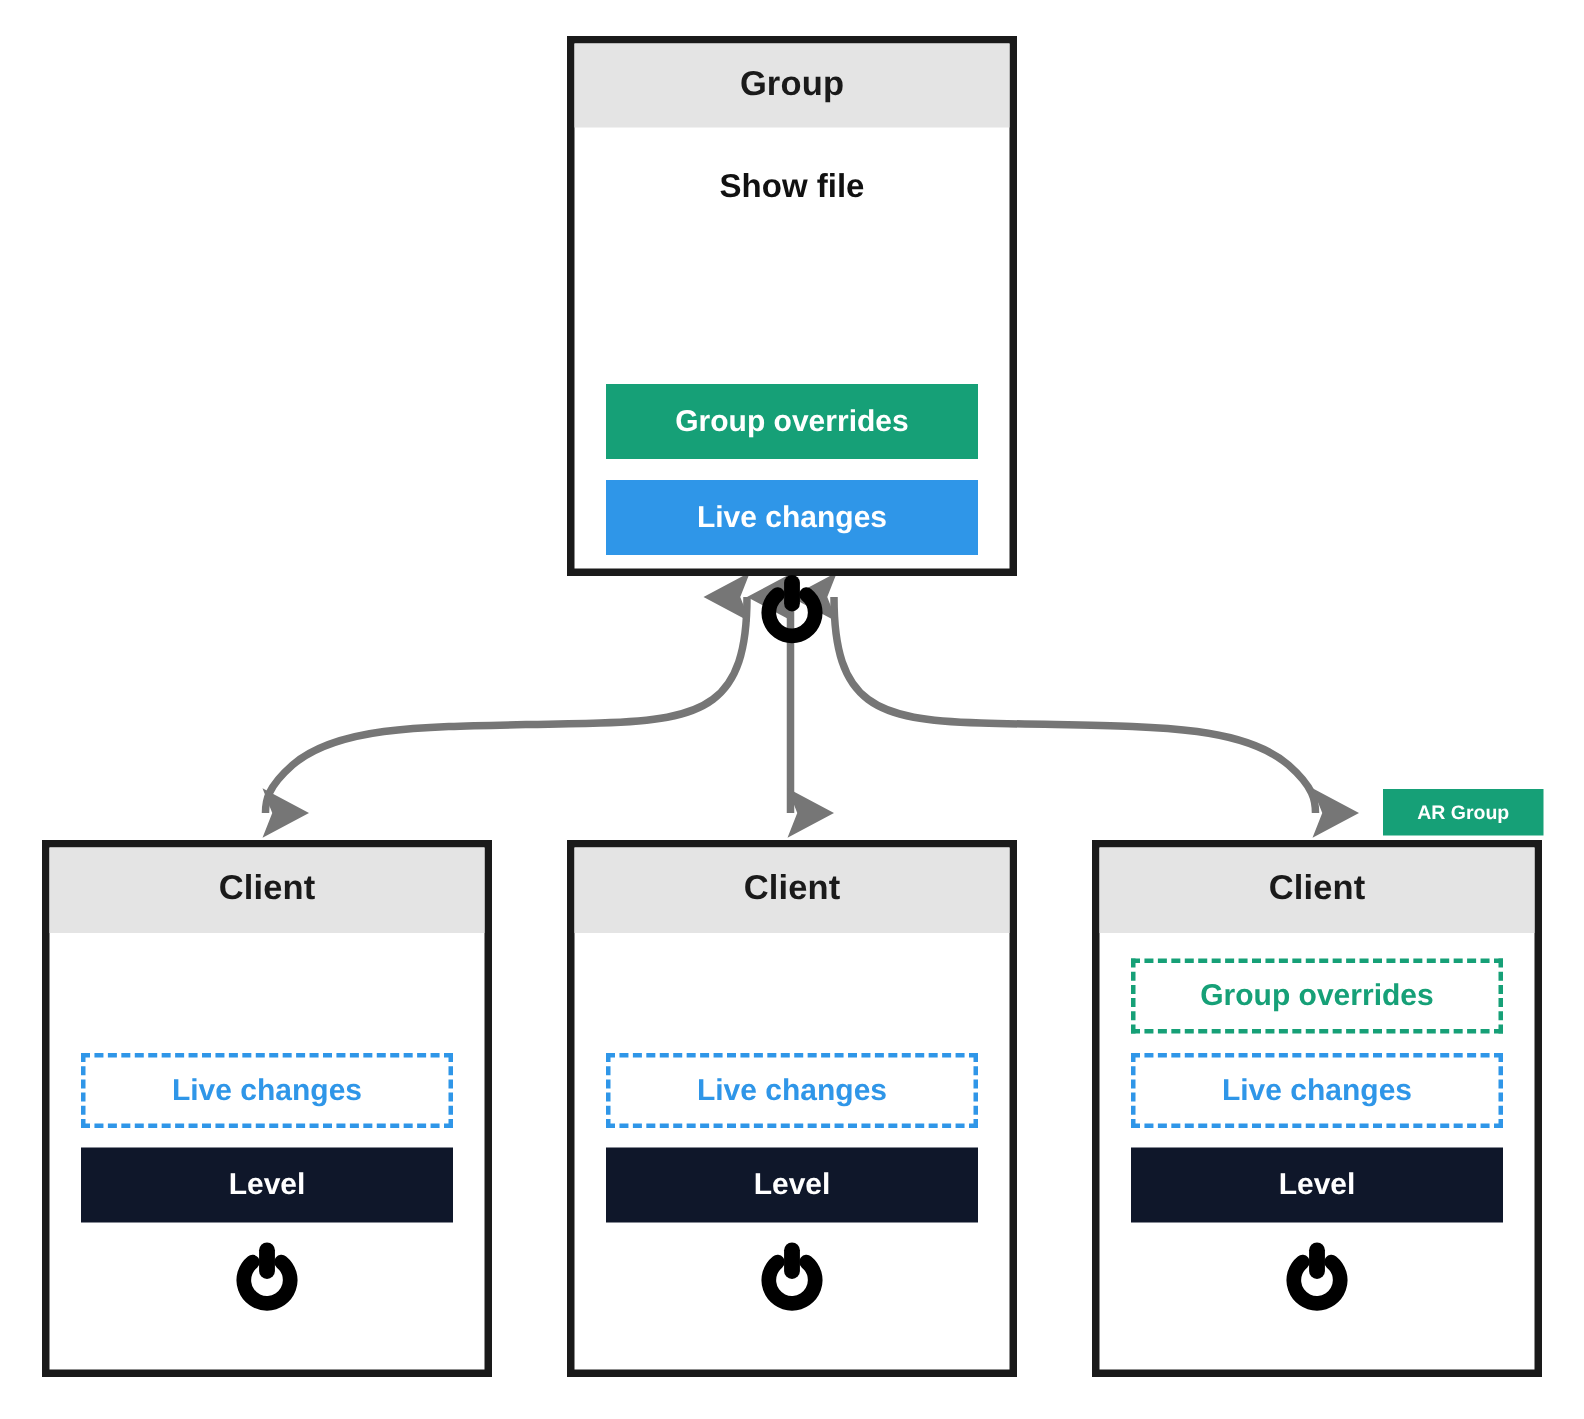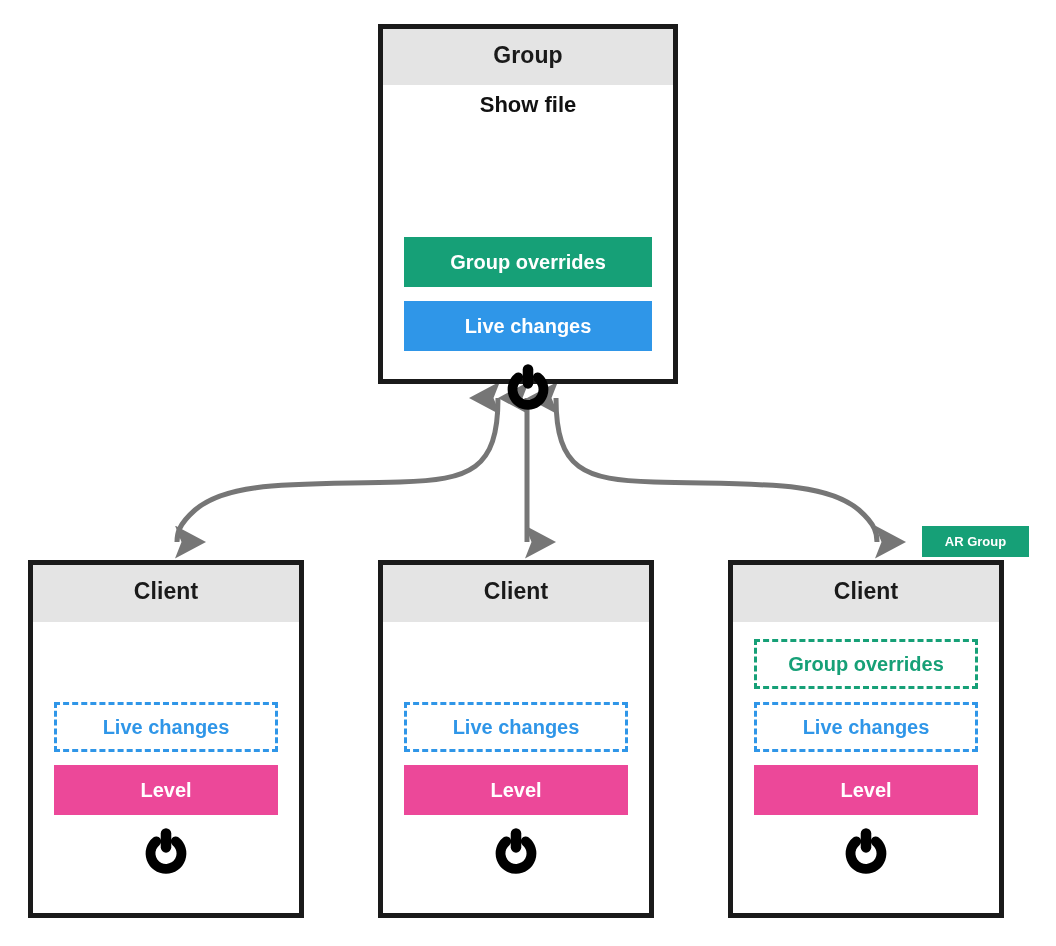--- a/index.html
+++ b/index.html
@@ -49,52 +49,52 @@
   #server-node .node-header {
     height: 56px;
     line-height: 52px;
     font-size: 23px;
   }
   .server-caption {
     text-align: center;
     font-size: 22px;
     font-weight: bold;
     color: #111111;
-    margin-top: 8px;
+    margin-top: 27px;
     line-height: 24px;
   }
 
   
   .bar {
     position: absolute;
     left: 21px;
     right: 21px;
     height: 50px;
     line-height: 50px;
     text-align: center;
     font-size: 20px;
     font-weight: bold;
     box-sizing: border-box;
   }
   .bar-solid { color: #ffffff; }
   .bar-green  { background: #16a077; }
   .bar-blue   { background: #2f96e8; }
-  .bar-amber  { background: #ec4899; }
+  .bar-amber  { background: #0f172a; }
   .bar-dashed {
     background: transparent;
     border: 3px dashed currentColor;
   }
   .bar-dashed-green { color: #16a077; }
   .bar-dashed-blue  { color: #2f96e8; }
   .bar-dashed span { display: block; line-height: 44px; }
 
   
   .client-node {
     top: 560px;
-    width: 276px;
+    width: 300px;
     height: 358px;
   }
   #client-node-1 { left: 28px; }
   #client-node-2 { left: 378px; }
   #client-node-3 { left: 728px; }
   .client-node .node-header {
     height: 57px;
     line-height: 53px;
     font-size: 23px;
   }

